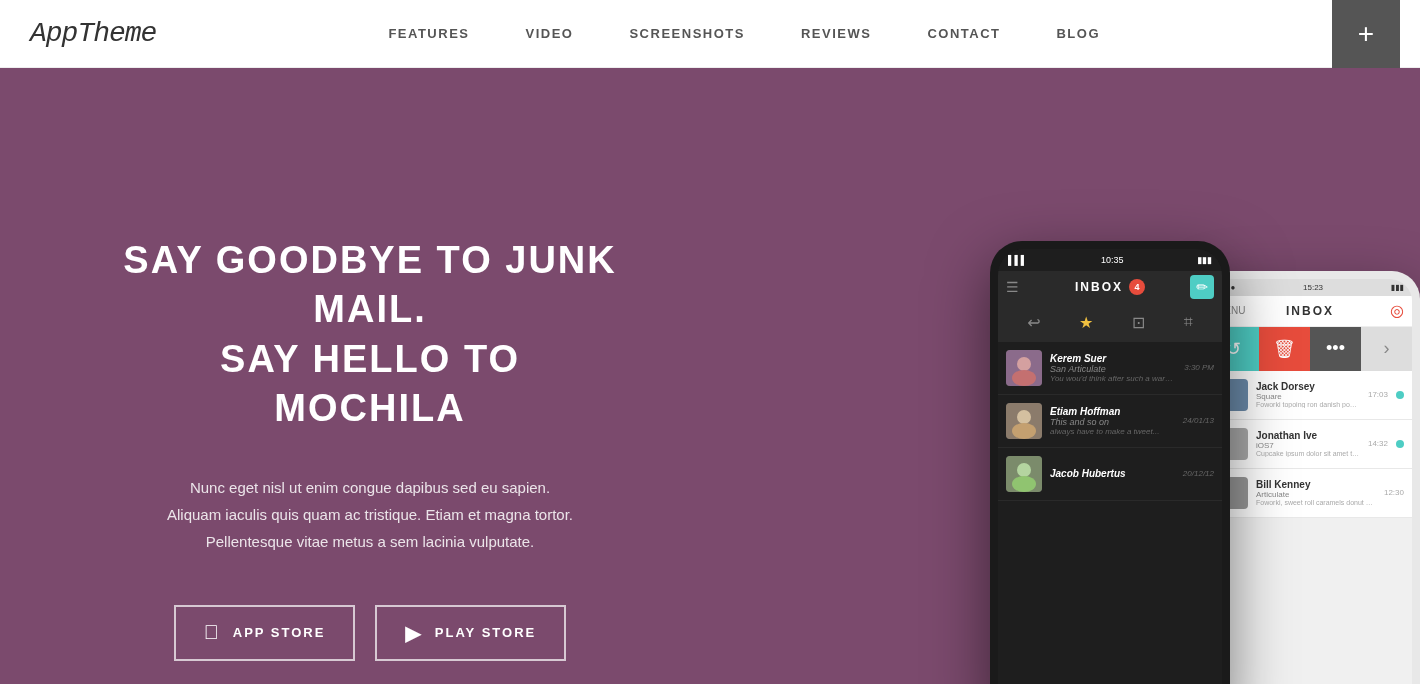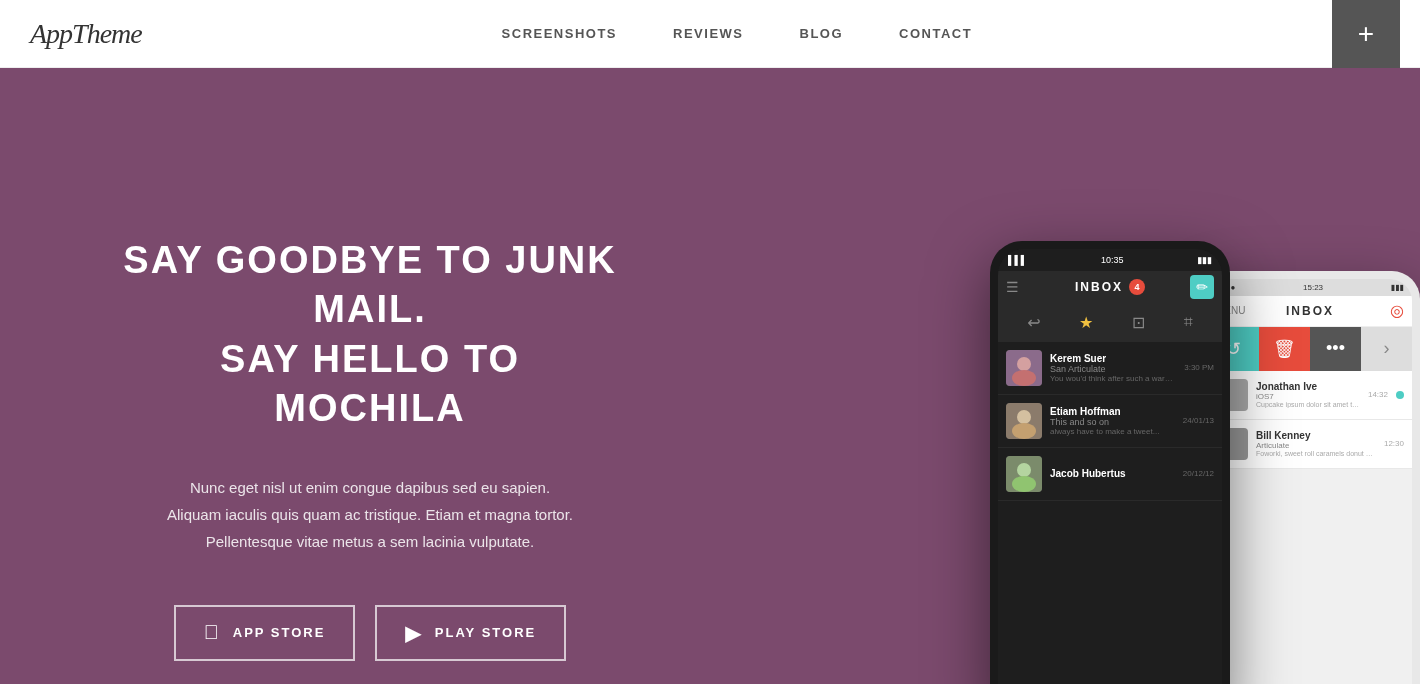--- a/index.html
+++ b/index.html
@@ -11,21 +11,21 @@
       align-items: center;
       justify-content: space-between;
       background: #fff;
       height: 68px;
       padding: 0 20px 0 30px;
       border-bottom: 1px solid #eee;
       position: relative;
       z-index: 10;
     }
     .logo {
-      font-family: Liberation Serif, serif;
+      font-family: Liberation Mono, monospace;
       font-size: 28px;
       font-style: italic;
       color: #333;
       font-weight: normal;
       letter-spacing: -1px;
     }
     .nav {
       display: flex;
       align-items: center;
       gap: 0;
@@ -215,20 +215,21 @@
       color: #888;
       font-size: 14px;
     }
     .mail-item {
       display: flex;
       align-items: center;
       padding: 8px 8px;
       border-bottom: 1px solid #2a2a2a;
       background: #1e1e1e;
       gap: 8px;
+      font-style: italic;
     }
     .avatar-circle {
       width: 36px;
       height: 36px;
       border-radius: 4px;
       background: #555;
       flex-shrink: 0;
       overflow: hidden;
     }
     .avatar-circle svg { width: 100%; height: 100%; }
@@ -352,24 +353,26 @@
       background: #4ecdc4;
       flex-shrink: 0;
     }
   </style>
 </head>
 <body>
 
 <div class="header">
   <div class="logo">AppTheme</div>
   <nav class="nav">
+    <a class="nav-item">FEATURES</a>
+    <a class="nav-item">VIDEO</a>
     <a class="nav-item">SCREENSHOTS</a>
     <a class="nav-item">REVIEWS</a>
+    <a class="nav-item">CONTACT</a>
     <a class="nav-item">BLOG</a>
-    <a class="nav-item">CONTACT</a>
   </nav>
   <div class="nav-plus">+</div>
 </div>
 
 <div class="hero">
   <div class="hero-content">
     <h1 class="hero-title">
       <span>SAY GOODBYE TO JUNK MAIL.</span><br>
       <span>SAY HELLO TO MOCHILA</span>
     </h1>
@@ -481,20 +484,30 @@
           </div>
 
           <div class="swipe-actions">
             <div class="swipe-action swipe-archive">↺</div>
             <div class="swipe-action swipe-delete">🗑</div>
             <div class="swipe-action swipe-more">•••</div>
             <div class="swipe-action swipe-next">›</div>
           </div>
 
           <div class="phone2-mail-item">
+            <div class="phone2-avatar" style="background:#6B8BAA;"></div>
+            <div class="phone2-mail-info">
+              <div class="phone2-mail-name">Jack Dorsey</div>
+              <div class="phone2-mail-sub">Square</div>
+              <div class="phone2-mail-preview">Foworki topoing ron danish powder...</div>
+            </div>
+            <div class="phone2-mail-time">17:03</div>
+            <div class="unread-dot"></div>
+          </div>
+          <div class="phone2-mail-item">
             <div class="phone2-avatar" style="background:#AAA;"></div>
             <div class="phone2-mail-info">
               <div class="phone2-mail-name">Jonathan Ive</div>
               <div class="phone2-mail-sub">iOS7</div>
               <div class="phone2-mail-preview">Cupcake ipsum dolor sit amet toori si...</div>
             </div>
             <div class="phone2-mail-time">14:32</div>
             <div class="unread-dot"></div>
           </div>
           <div class="phone2-mail-item">

